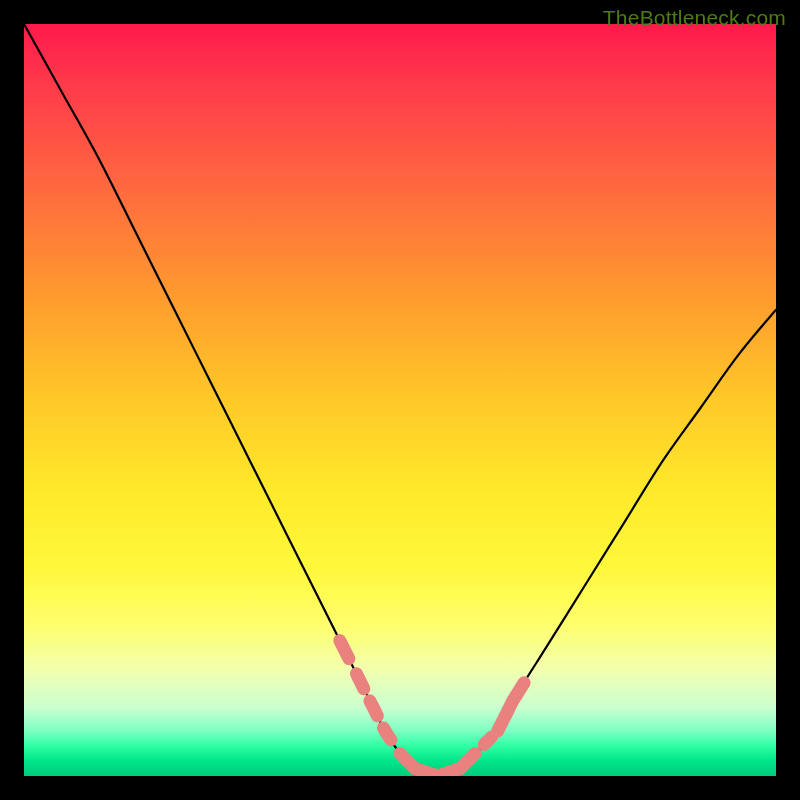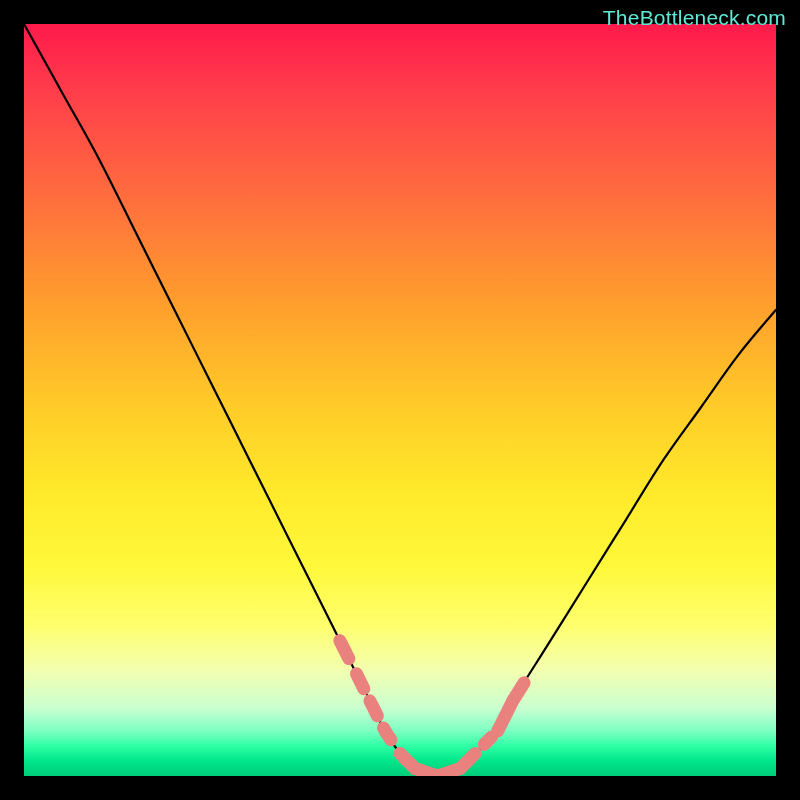--- a/index.html
+++ b/index.html
@@ -46,21 +46,21 @@
     );
   }
   .curve {
     position: absolute;
     inset: 0;
   }
   .watermark {
     position: absolute;
     top: 6px;
     right: 14px;
-    color: #5eead4;
+    color: #4d7c0f;
     font-size: 21px;
     font-weight: 400;
     letter-spacing: 0.2px;
     user-select: none;
   }
 </style>
 </head>
 <body>
 
 <div class="frame">

